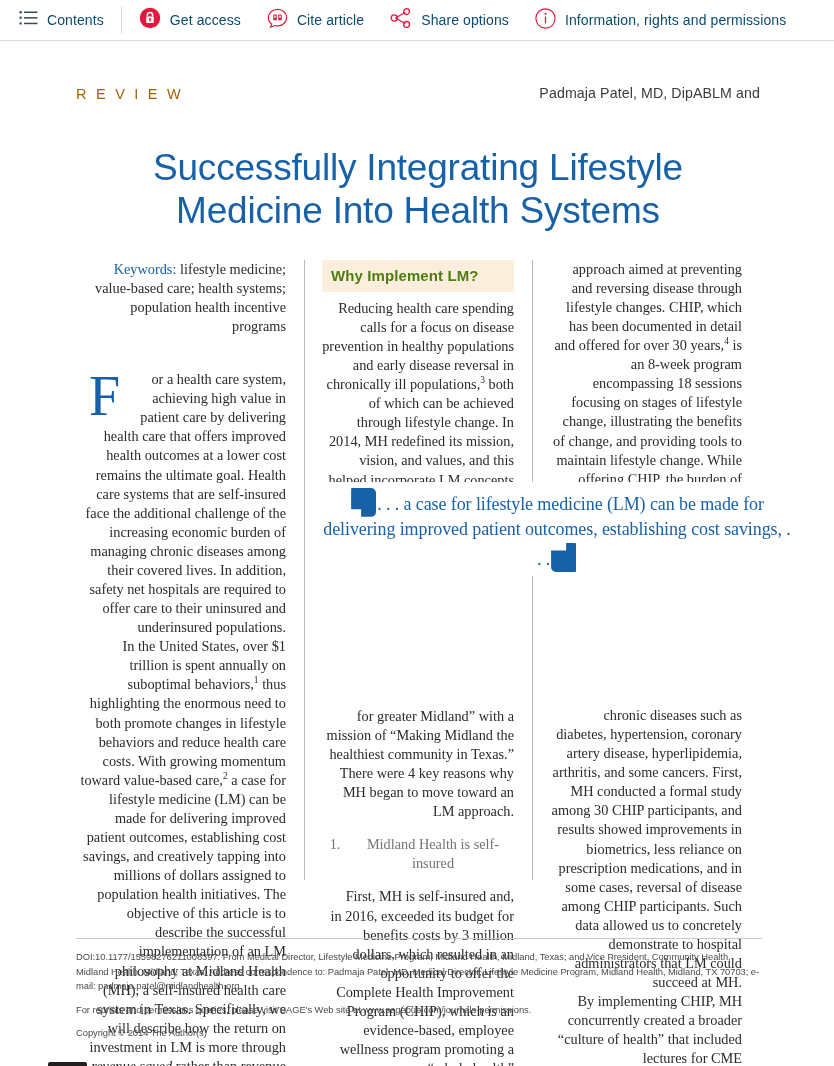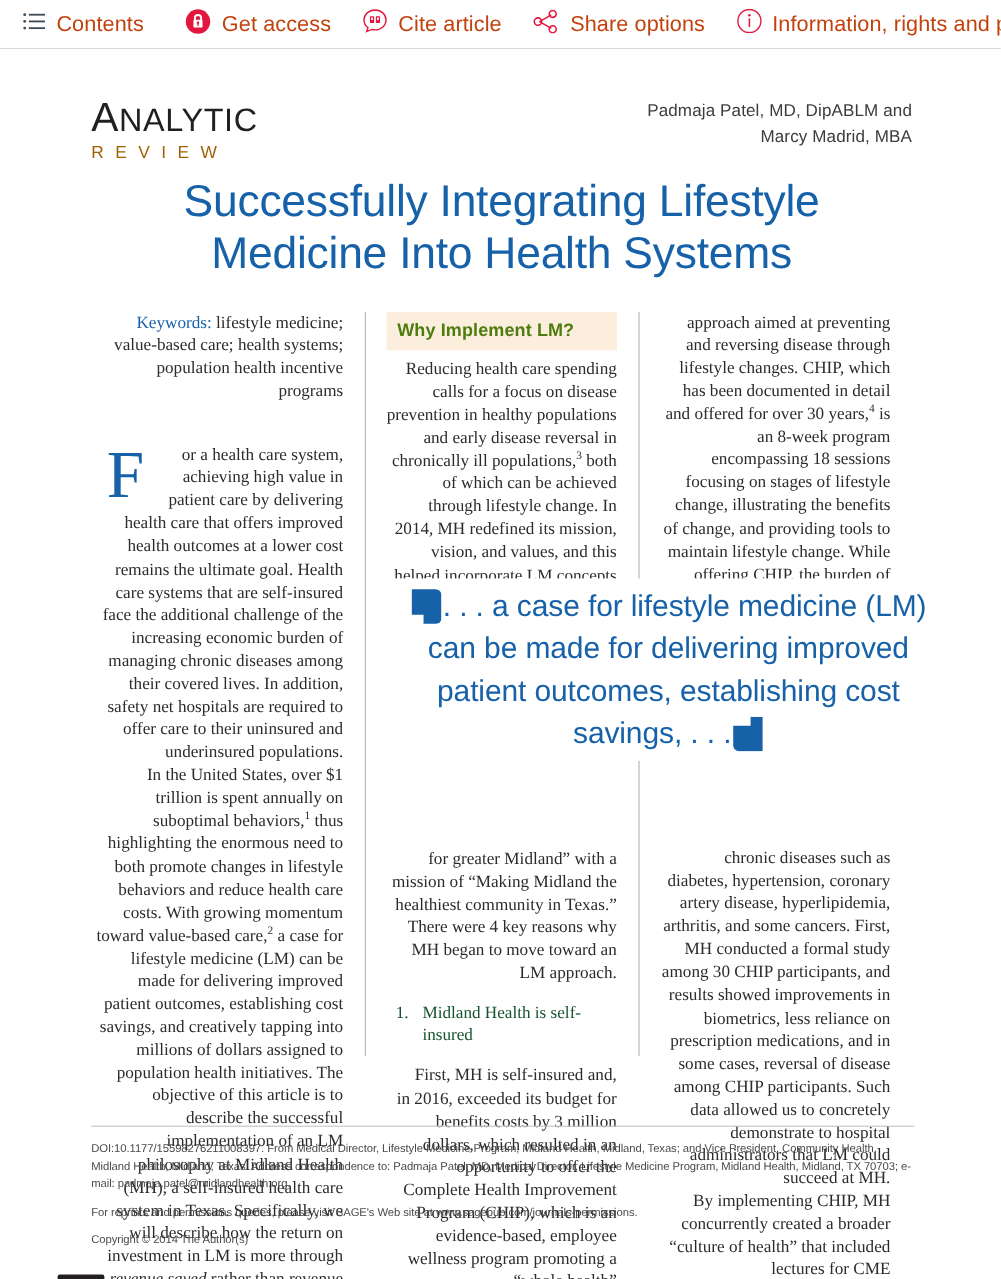--- a/index.html
+++ b/index.html
@@ -26,22 +26,22 @@
   .tb-item {
     display: flex;
     align-items: center;
     gap: 9px;
     padding: 0 13px;
     height: 40px;
     cursor: pointer;
     white-space: nowrap;
   }
   .tb-label {
-    font-size: 18px;
-    color: #c2410c;
+    font-size: 14px;
+    color: #0c4a6e;
     letter-spacing: 0.1px;
   }
   .tb-sep {
     width: 1px;
     height: 26px;
     background: #d6d6d6;
     margin: 0 4px;
   }
   .ico { display: block; flex: 0 0 auto; }
 
@@ -162,38 +162,40 @@
     margin: 0 0 7px 0;
     letter-spacing: 0.1px;
   }
 
   .num-list {
     margin: 14px 0 14px 0;
     padding: 0 0 0 22px;
     font-family: "Liberation Serif", serif;
     font-size: 14.3px;
     line-height: 1.335;
-    color: #14532d;
+    color: #737373;
+    text-align: center;
   }
   .num-list li { padding-left: 8px; }
 
   
   .pullquote {
     position: absolute;
     left: 246px;
     top: 222px;
     width: 470px;
     text-align: center;
     color: #1761a8;
-    font-size: 25px;
+    font-size: 18px;
     line-height: 1.42;
     font-weight: 400;
     letter-spacing: -0.1px;
     background: #ffffff;
     padding: 6px 0 4px 0;
+    font-family: Liberation Serif, serif;
   }
   .pq-mark {
     display: inline-block;
     width: 25px;
     height: 29px;
     vertical-align: -7px;
     position: relative;
     margin: 0 1px;
   }
   .pq-open::before {
@@ -319,26 +321,24 @@
   </div>
 
 </div>
 
 <div class="page">
 
   <div class="art">
 
     <div class="hdr">
       <div class="journal-mark">
-        <div class="jm-line1"><span class="cap">A</span><span>NALYTIC</span></div>
         <div class="jm-line2">REVIEW</div>
       </div>
       <div class="authors">
         <div>Padmaja Patel, MD, DipABLM and</div>
-        <div>Marcy Madrid, MBA</div>
       </div>
     </div>
 
     <h1 class="title">Successfully Integrating Lifestyle Medicine Into Health Systems</h1>
 
     <div class="cols">
 
       <div class="col">
         <p class="body-text kw"><span class="kw-label">Keywords:</span><span> lifestyle medicine; value-based care; health systems; population health incentive programs</span></p>
 

